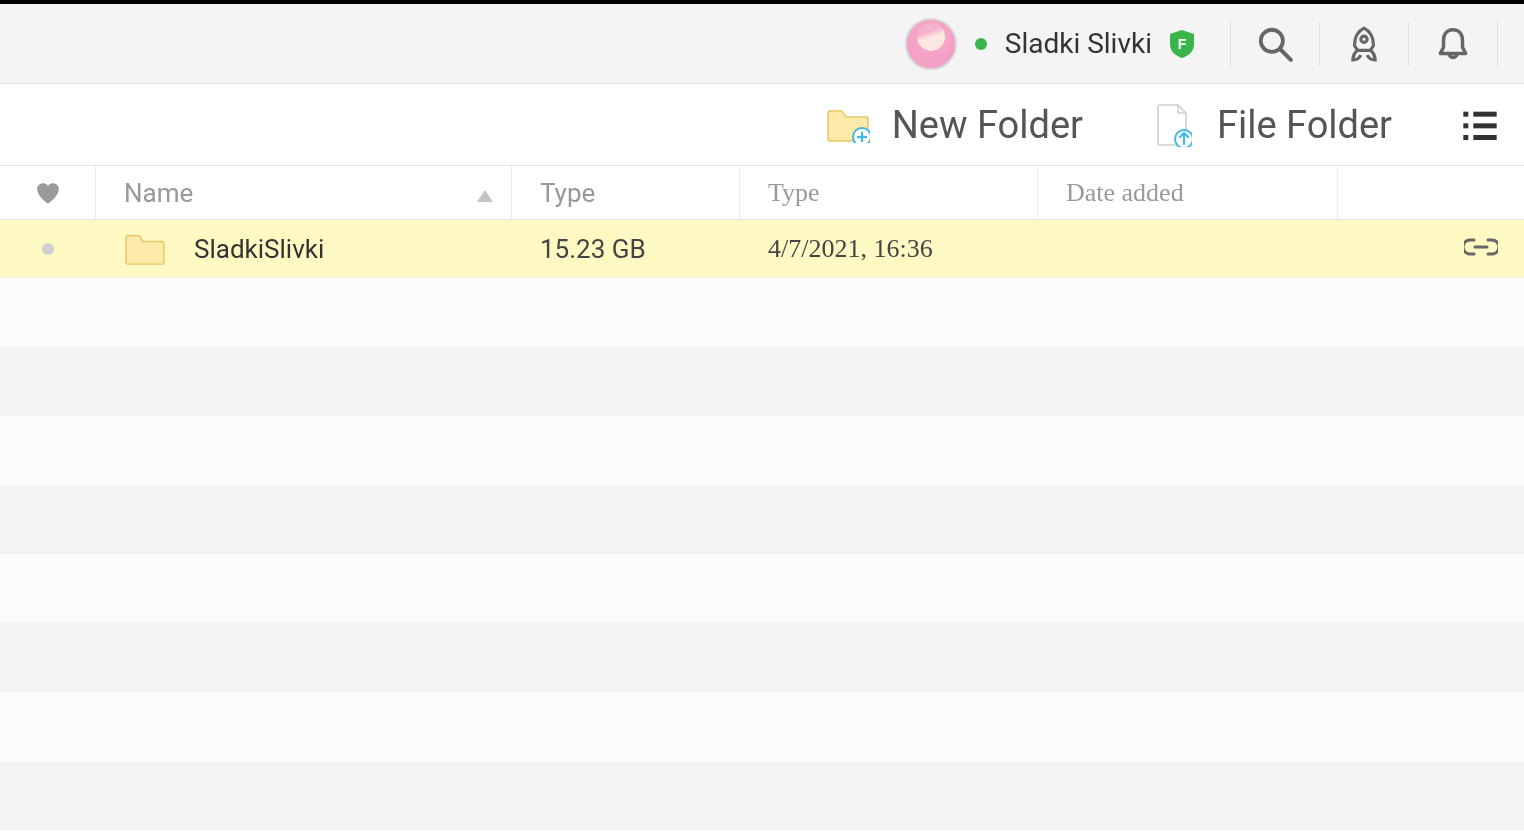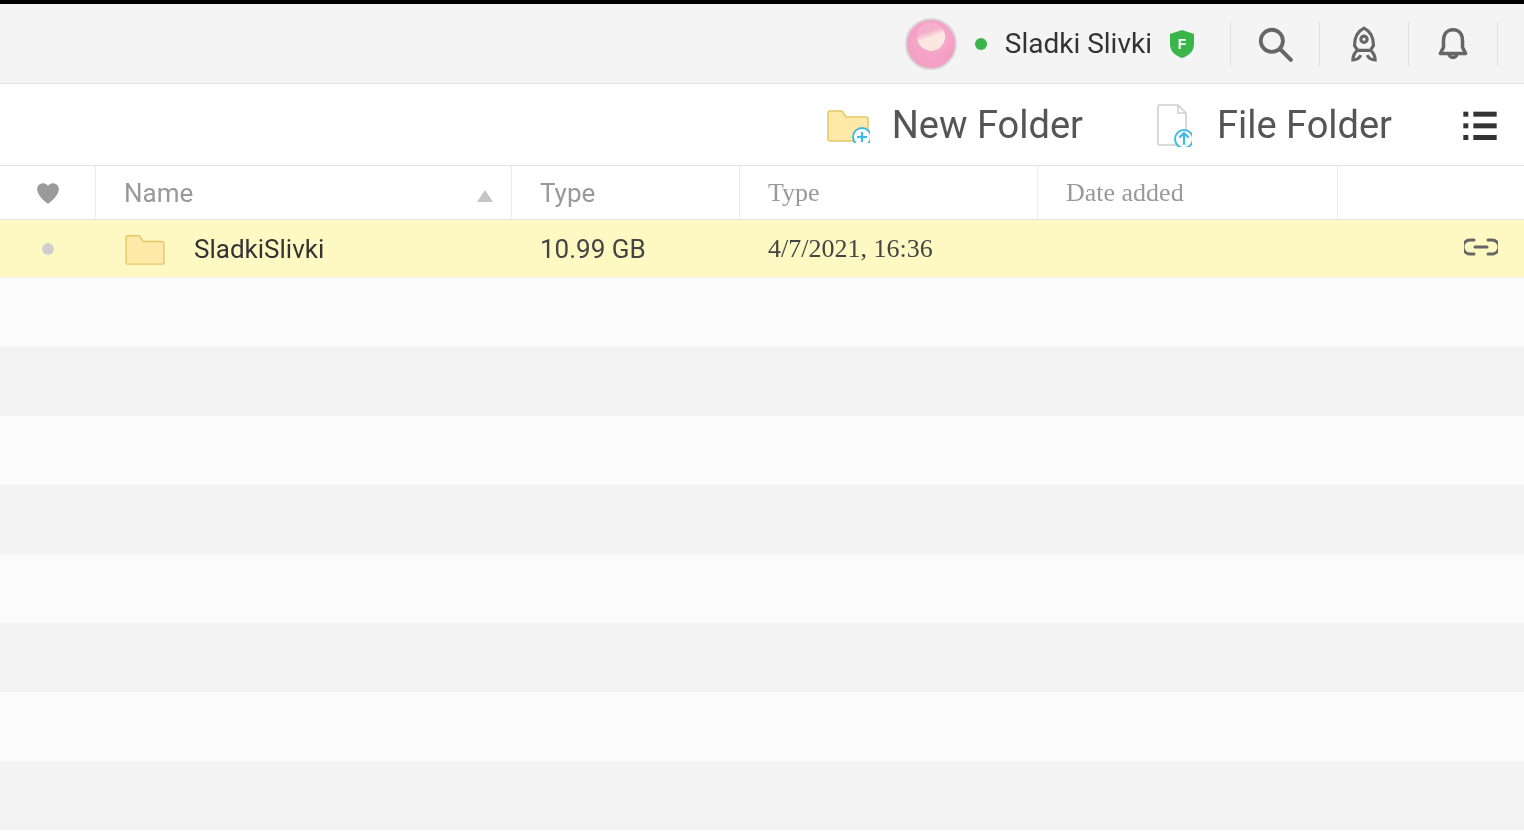--- a/index.html
+++ b/index.html
@@ -303,21 +303,21 @@
   </div>
   <div class="col col-name">
     <span class="folder-glyph">
       <svg viewBox="0 0 44 36" width="42" height="34">
         <path d="M2 8 V32 a2 2 0 0 0 2 2 H40 a2 2 0 0 0 2-2 V12 a2 2 0 0 0 -2-2 H20 L16 4 H4 a2 2 0 0 0 -2 2 Z" fill="#ffe9a8" stroke="#e6c766" stroke-width="1.5"></path>
       </svg>
     </span>
     <span class="item-name">SladkiSlivki</span>
   </div>
   <div class="col col-size">
-    <span class="item-muted">10.99 GB</span>
+    <span class="item-muted">15.23 GB</span>
   </div>
   <div class="col col-date">
     <span class="item-muted">4/7/2021, 16:36</span>
   </div>
   <div class="col col-act">
     <span>
       <svg width="34" height="22" viewBox="0 0 34 22">
         <path d="M10 4 H6 a7 7 0 0 0 0 14 H10 M24 4 H28 a7 7 0 0 1 0 14 H24 M11 11 H23" fill="none" stroke="#666666" stroke-width="3" stroke-linecap="round"></path>
       </svg>
     </span>

